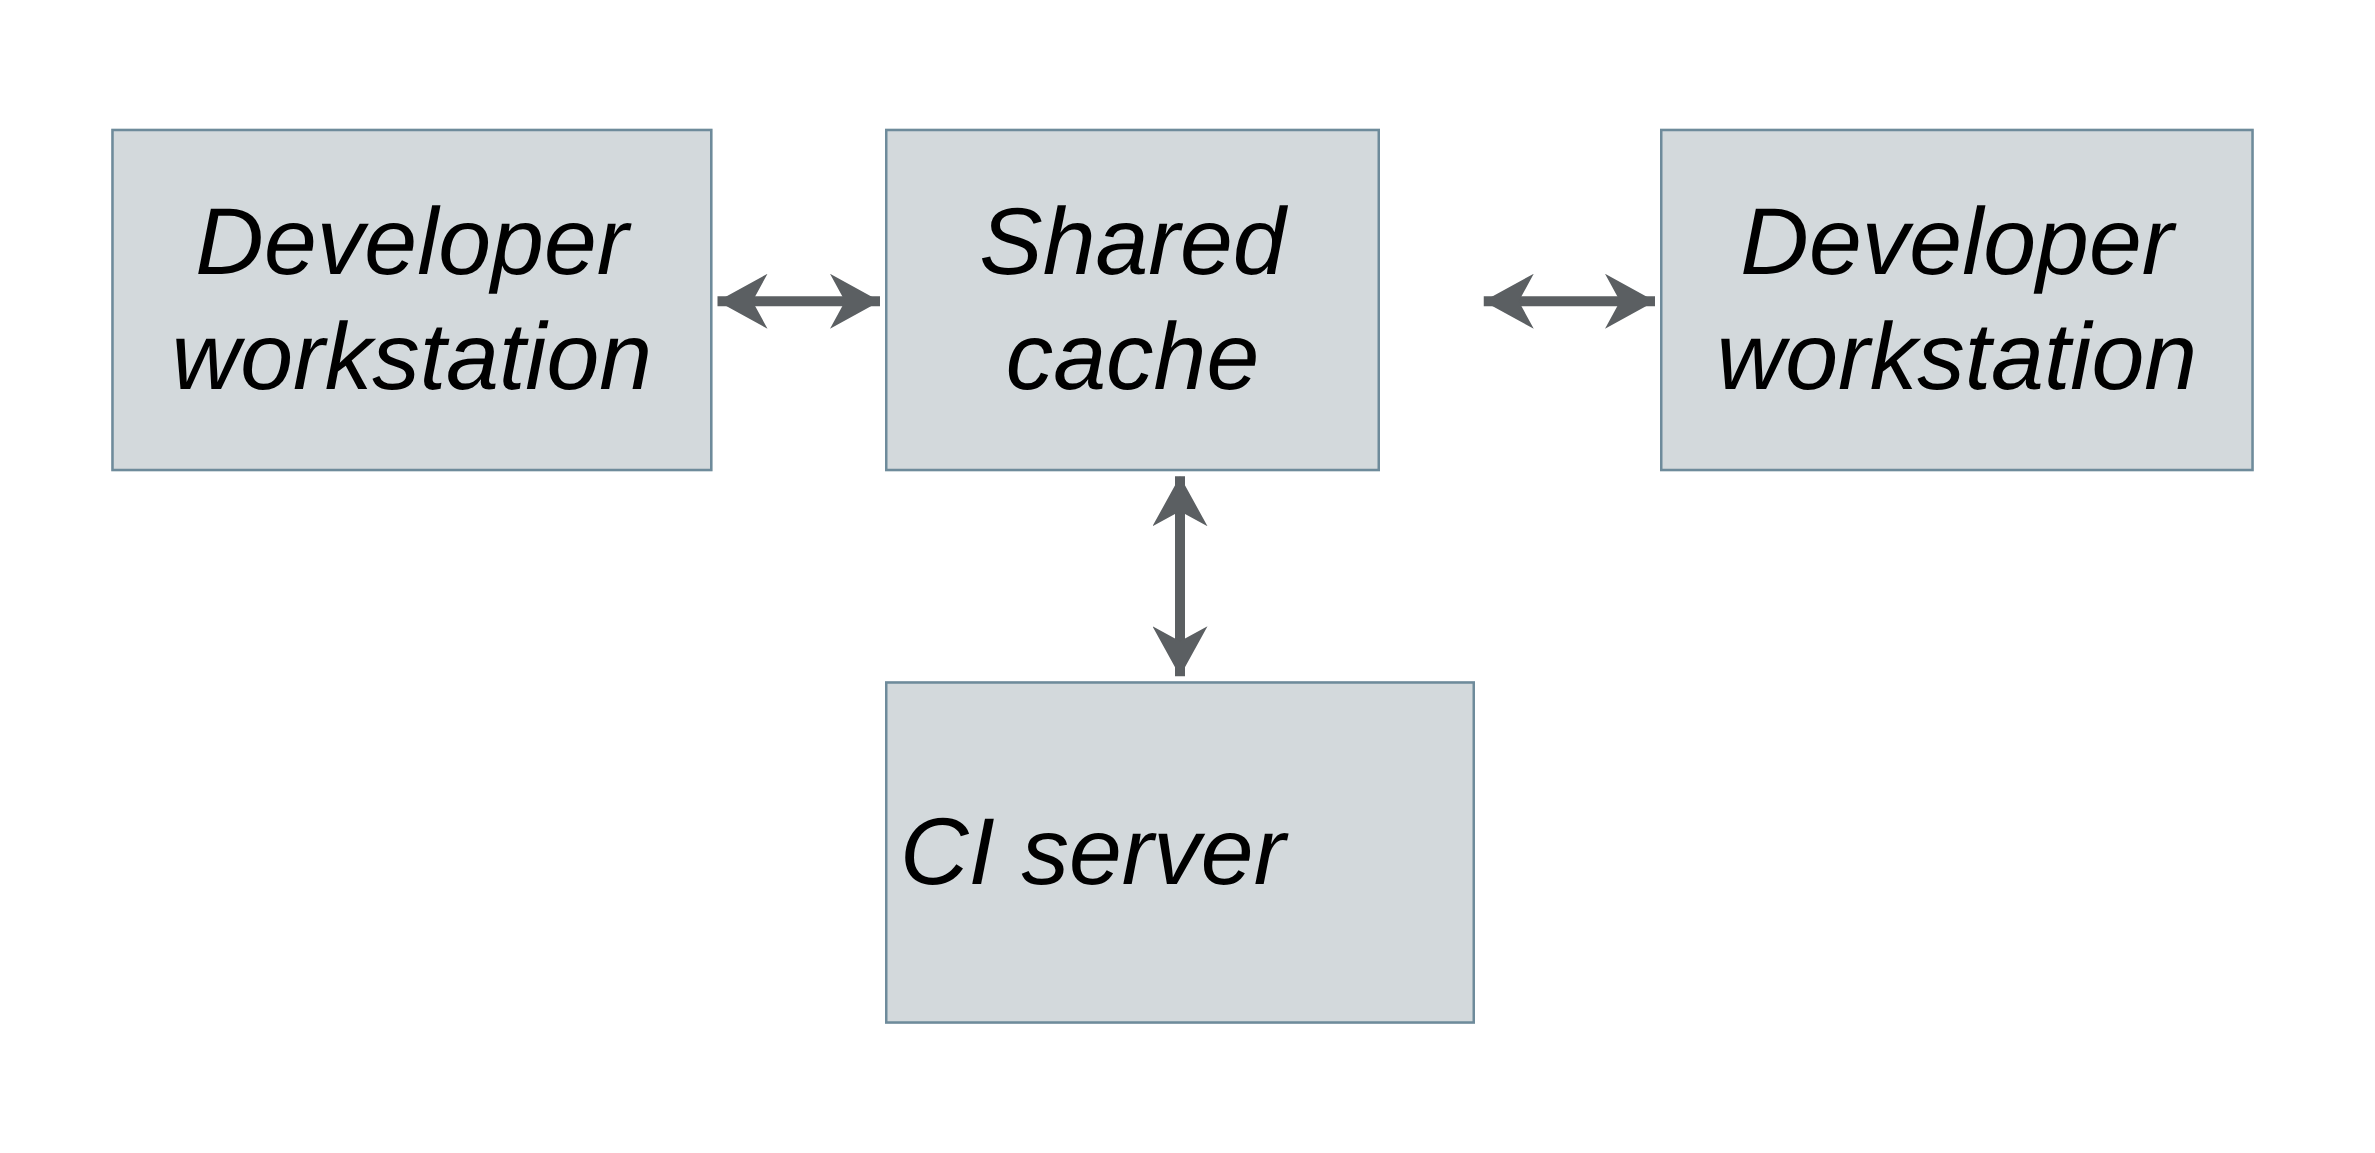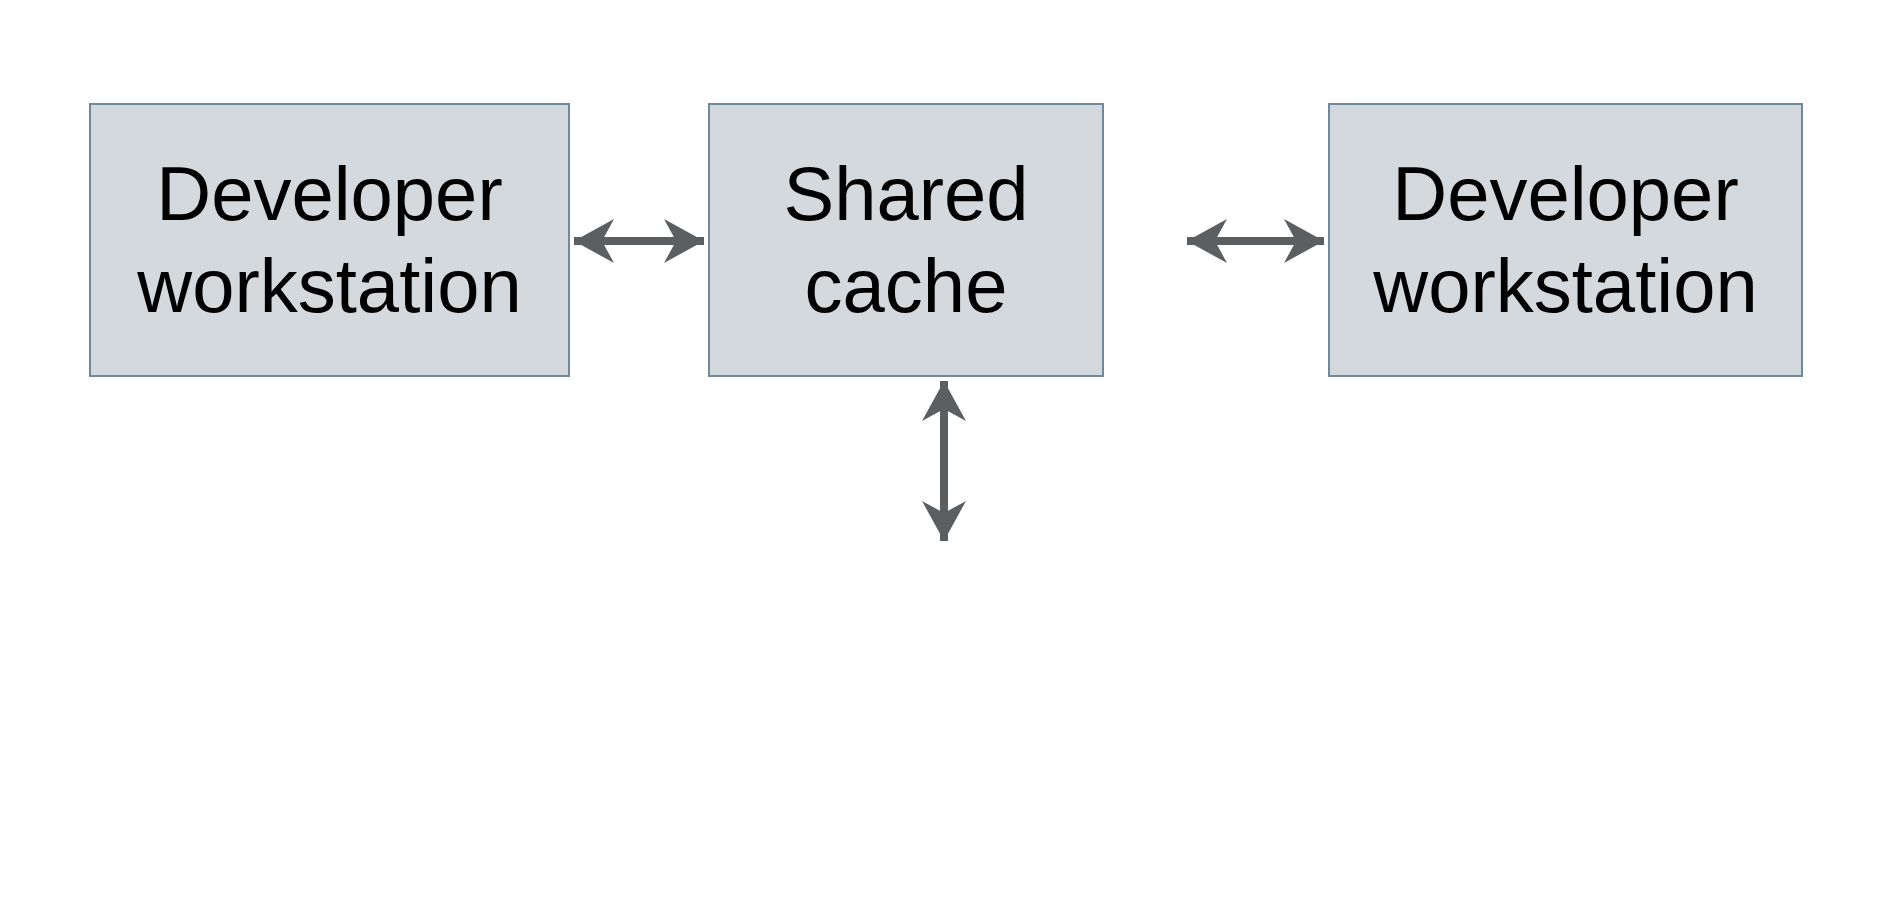--- a/index.html
+++ b/index.html
@@ -27,20 +27,21 @@
     position: absolute;
     display: flex;
     align-items: center;
     text-align: center;
     background: var(--node-fill);
     border: 2px solid var(--node-border);
     color: var(--text);
     font-size: 76px;
     line-height: 1.21;
     padding: 16px 10px;
+    font-style: italic;
   }
   #node-dev-left   { left: 89px;  top: 103px; width: 481px; height: 274px; }
   #node-shared-cache { left: 708px; top: 103px; width: 396px; height: 274px; }
   #node-dev-right  { left: 1328px; top: 103px; width: 475px; height: 274px; }
   #node-ci-server  { left: 708px; top: 545px; width: 472px; height: 274px; }
   svg.edges {
     position: absolute;
     left: 0; top: 0;
     width: 1900px;
     height: 922px;
@@ -70,14 +71,17 @@
   </div>
 
   <div class="node" id="node-shared-cache">
     <span>Shared cache</span>
   </div>
 
   <div class="node" id="node-dev-right">
     <span>Developer workstation</span>
   </div>
 
+  <div class="node" id="node-ci-server">
+    <span>CI server</span>
+  </div>
 
 </div>
 
 </body></html>

